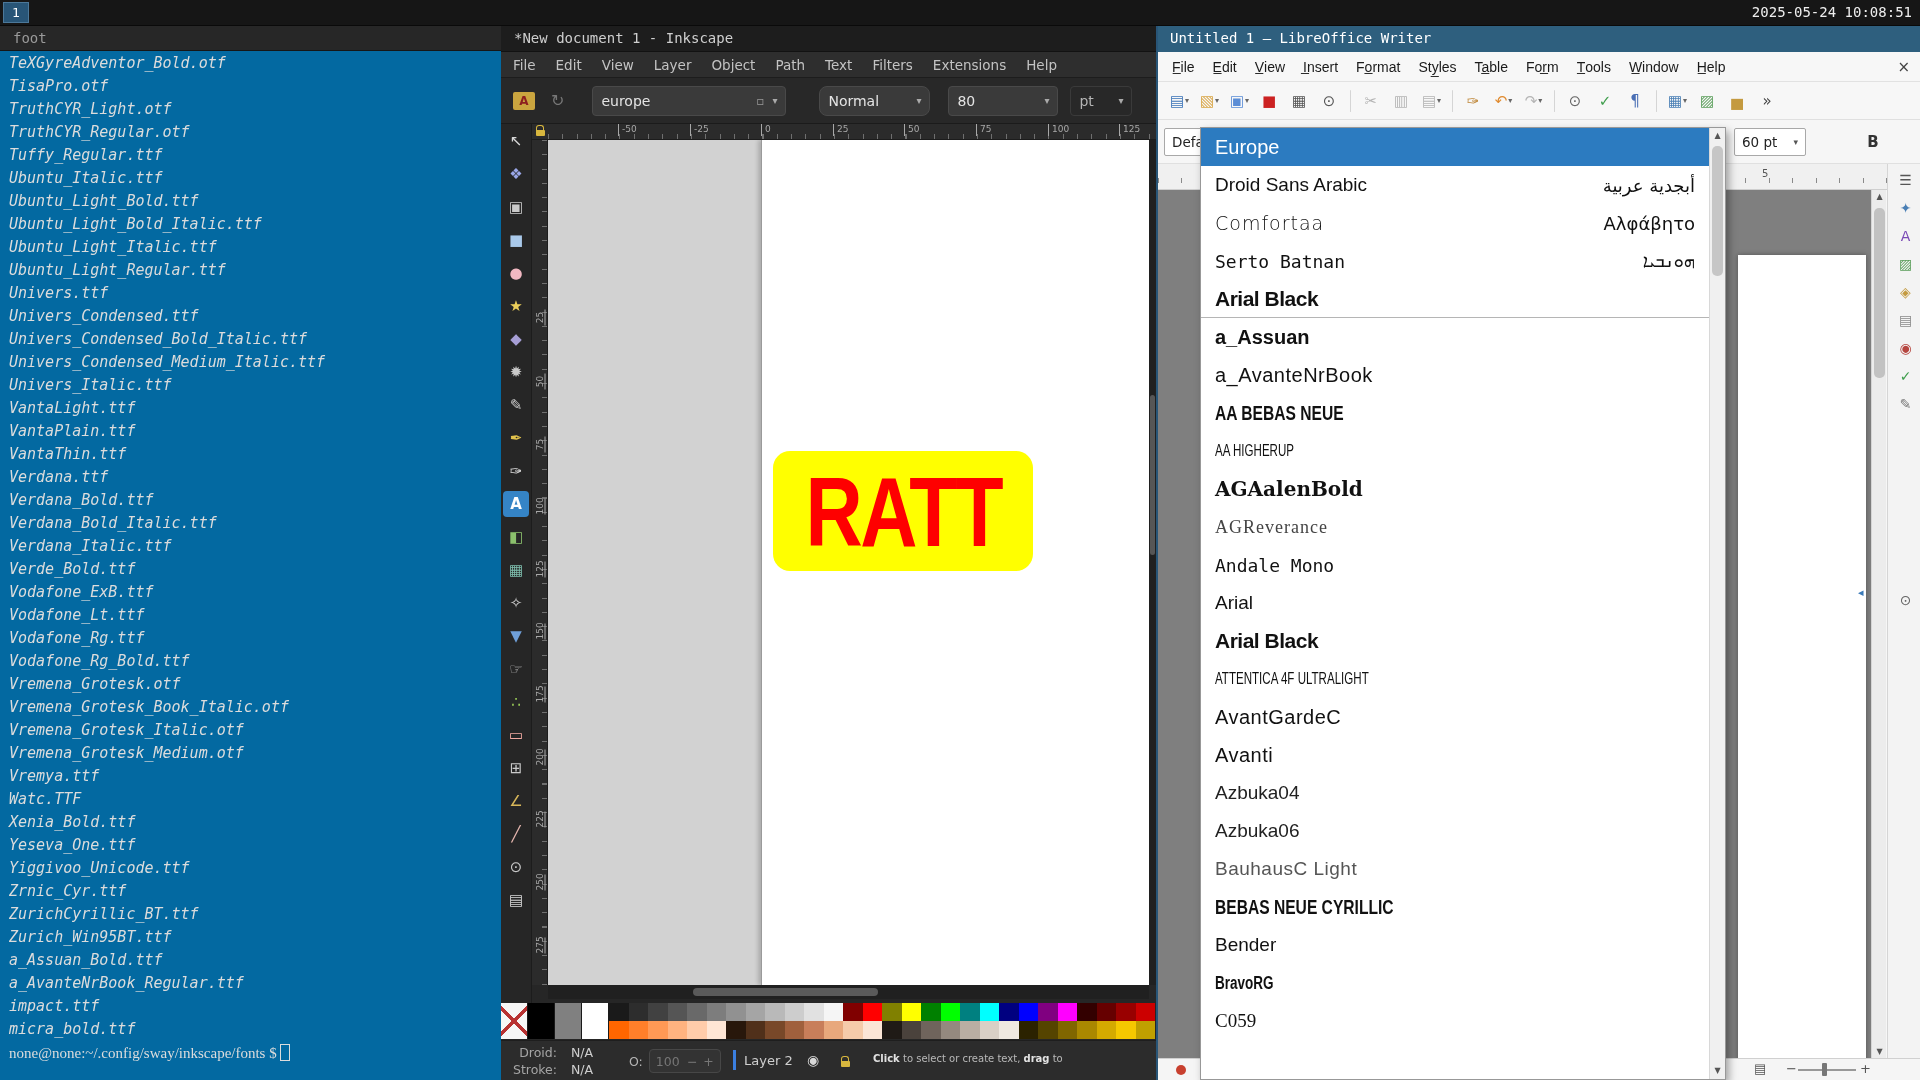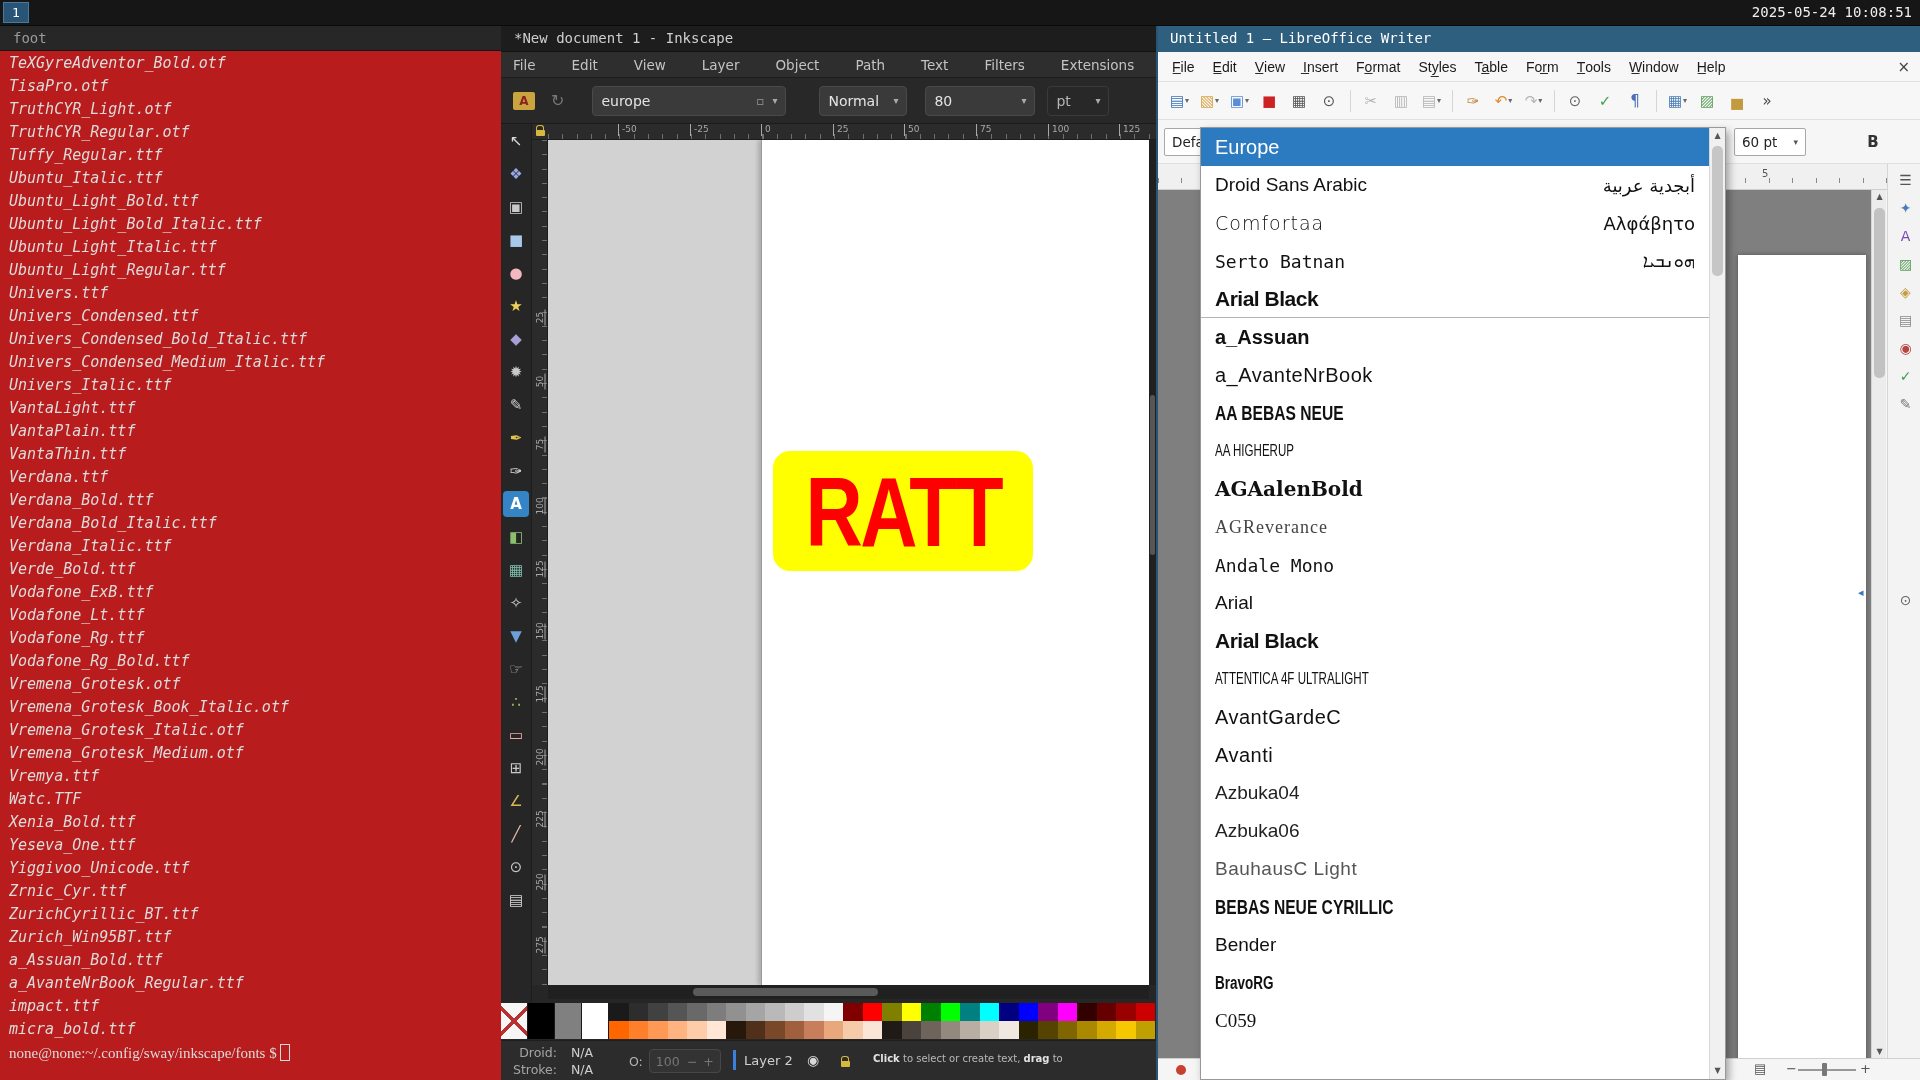--- a/index.html
+++ b/index.html
@@ -7,40 +7,40 @@
   #root {
     position:relative; width:1920px; height:1080px; overflow:hidden;
     font-family:"DejaVu Sans", sans-serif; font-size:14px;
   }
   
   .topbar { position:absolute; left:0; top:0; width:1920px; height:26px; background:#161616; border-bottom:1px solid #0a0a0a; }
   .ws-chip { position:absolute; left:3px; top:2px; width:26px; height:21px; background:#285577; border:1px solid #4c7899; color:#fff; font-family:"DejaVu Sans Mono",monospace; font-size:13px; display:flex; align-items:center; justify-content:center; }
   .clock { position:absolute; right:8px; top:4px; color:#eee; font-family:"DejaVu Sans Mono",monospace; font-size:14px; }
 
   
-  .terminal { position:absolute; left:0; top:26px; width:501px; height:1054px; background:#b91c1c; overflow:hidden; }
+  .terminal { position:absolute; left:0; top:26px; width:501px; height:1054px; background:#0369a1; overflow:hidden; }
   .term-title { height:25px; background:#272727; border-bottom:1px solid #161616; color:#9a9a9a; font-family:"DejaVu Sans Mono",monospace; font-size:14px; line-height:25px; padding-left:13px; }
   .term-body { padding:1px 0 0 9px; font-family:"DejaVu Sans Mono",monospace; font-size:15px; line-height:23px; color:#dcdcdc; }
   .term-line { white-space:pre;font-style:italic; }
   .term-prompt { white-space:pre;font-family:Liberation Serif, serif; }
   .cursor-block { display:inline-block; width:10px; height:17px; border:1.5px solid #dcdcdc; vertical-align:-3px; margin-left:3px; }
 
   
   .inkscape { position:absolute; left:501px; top:26px; width:655px; height:1054px; background:#262626; overflow:hidden; }
   .ink-title { position:absolute; left:0; top:0; right:0; height:26px; background:#1d1d1d; border-bottom:1px solid #121212; color:#cfcfcf; font-family:"DejaVu Sans Mono",monospace; font-size:14px; line-height:25px; padding-left:13px; }
-  .ink-menu { position:absolute; left:0; top:26px; right:0; height:26px; background:#2e2e2e; border-bottom:1px solid #1d1d1d; display:flex; align-items:center; padding-left:12px; gap:36px; }
+  .ink-menu { position:absolute; left:0; top:26px; right:0; height:26px; background:#2e2e2e; border-bottom:1px solid #1d1d1d; display:flex; align-items:center; padding-left:12px; gap:20px; }
   .ink-menu .mi { color:#c3c3c3; font-size:13.5px; }
   .ink-toolctrl { position:absolute; left:0; top:52px; right:0; height:46px; background:#282828; border-bottom:1px solid #1b1b1b; display:flex; align-items:center; }
   .fontcoll-btn { width:22px; height:18px; margin-left:12px; background:#caa53f; border-radius:2px; color:#8c1f1f; font-weight:bold; font-size:12px; text-align:center; line-height:18px; }
   .refresh-btn { color:#777; font-size:16px; margin-left:16px; }
   .combo { height:30px; background:#3a3a3a; border:1px solid #494949; border-radius:4px; display:flex; align-items:center; color:#e4e4e4; font-size:14px; padding:0 8px; }
   .combo .caret { color:#aaa; font-size:10px; margin-left:8px; }
   .combo .selbox { color:#999; font-size:12px; margin-left:auto; }
   .combo-font  { width:194px; margin-left:28px; }
-  .combo-style { width:88px; margin-left:33px; }
+  .combo-style { width:111px; margin-left:33px;border-radius:8px; }
   .combo-size  { width:110px; margin-left:18px; }
   .combo-unit  { width:62px;  margin-left:12px; background:transparent; border-color:#3a3a3a; color:#b5b5b5; }
 
   .ink-toolbox { position:absolute; left:0; top:98px; width:31px; height:879px; background:#262626; border-right:1px solid #1c1c1c; display:flex; flex-direction:column; align-items:center; padding-top:4px; }
   .tool { width:26px; height:26px; margin-bottom:7px; display:flex; align-items:center; justify-content:center; font-size:15px; border-radius:4px; }
   .tool.active { background:#3584c6; }
   .tool.active i { color:#fff; font-weight:bold; font-style:normal; }
   .tool i { font-style:normal; }
 
   .ink-corner { position:absolute; left:31px; top:98px; width:16px; height:16px; background:#2b2b2b; border-bottom:1px solid #1c1c1c; }

